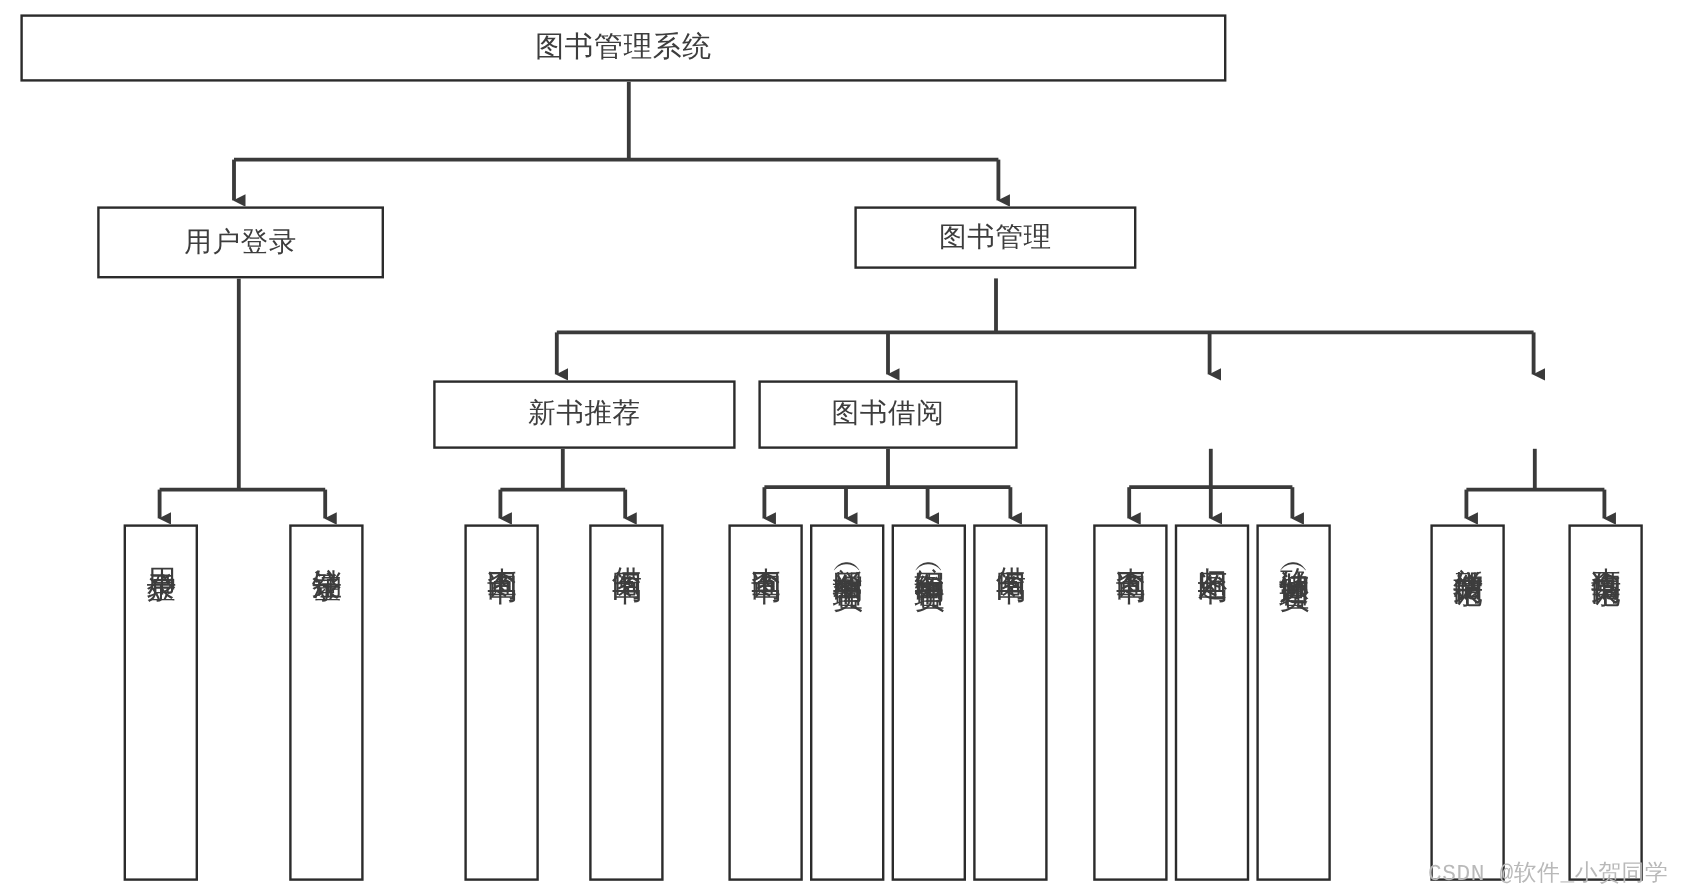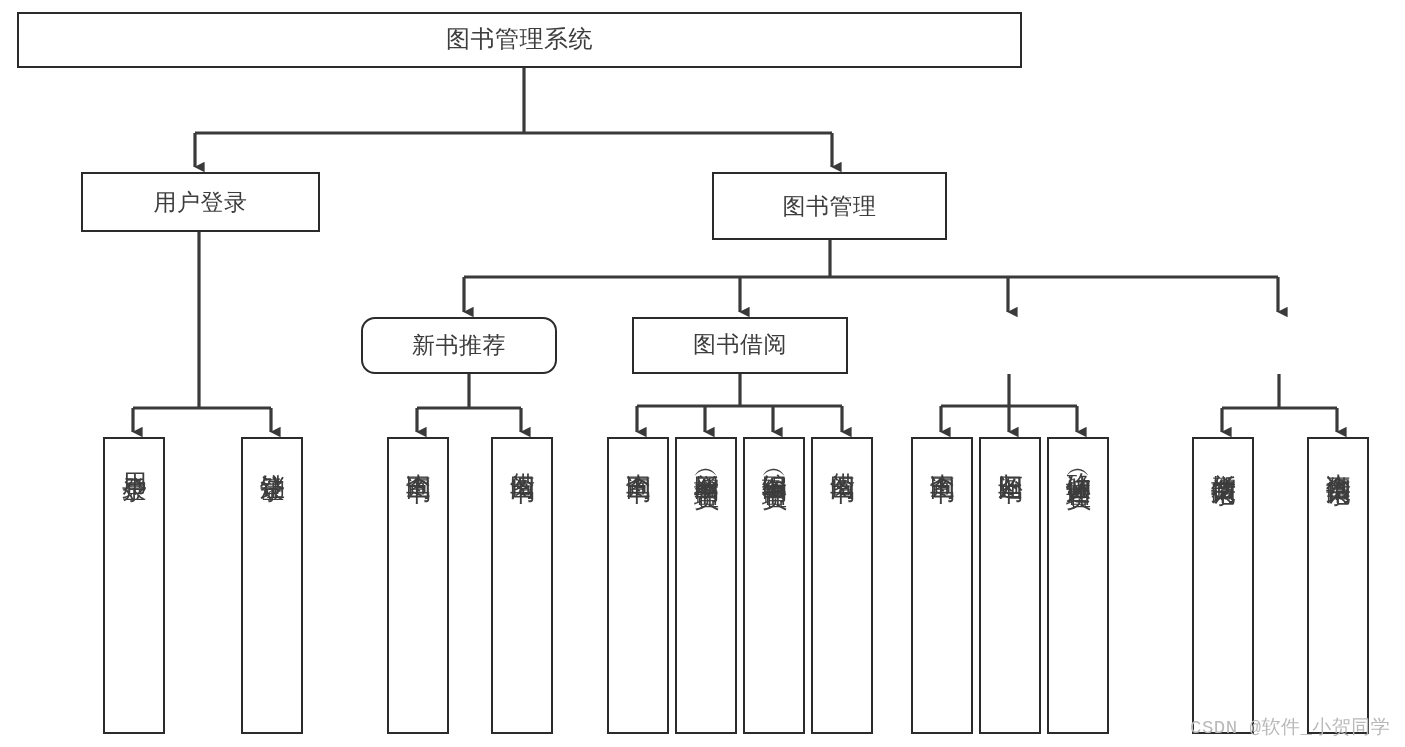--- a/index.html
+++ b/index.html
@@ -124,28 +124,28 @@
     </g>
   </svg>
 
   <div class="node horizontal root" style="left:17px; top:12px; width:1005px; height:56px;">
     <span class="label">图书管理系统</span>
   </div>
 
   <div class="node horizontal" style="left:81px; top:172px; width:239px; height:60px;">
     <span class="label">用户登录</span>
   </div>
-  <div class="node horizontal" style="left:712px; top:172px; width:235px; height:68px;">
+  <div class="node horizontal" style="left:712px; top:172px; width:235px; height:52px;">
     <span class="label">图书管理</span>
   </div>
 
-  <div class="node horizontal" style="left:361px; top:317px; width:196px; height:57px;border-radius:14px;">
+  <div class="node horizontal" style="left:361px; top:317px; width:252px; height:57px;">
     <span class="label">新书推荐</span>
   </div>
-  <div class="node horizontal" style="left:632px; top:317px; width:216px; height:57px;font-family:Liberation Serif, serif;">
+  <div class="node horizontal" style="left:632px; top:317px; width:216px; height:57px;">
     <span class="label">图书借阅</span>
   </div>
 
   <div class="node vertical" style="left:103px; top:437px; width:62px; height:297px;">
     <span class="label">用户登录</span>
   </div>
   <div class="node vertical" style="left:241px; top:437px; width:62px; height:297px;">
     <span class="label">注销登录</span>
   </div>
 

